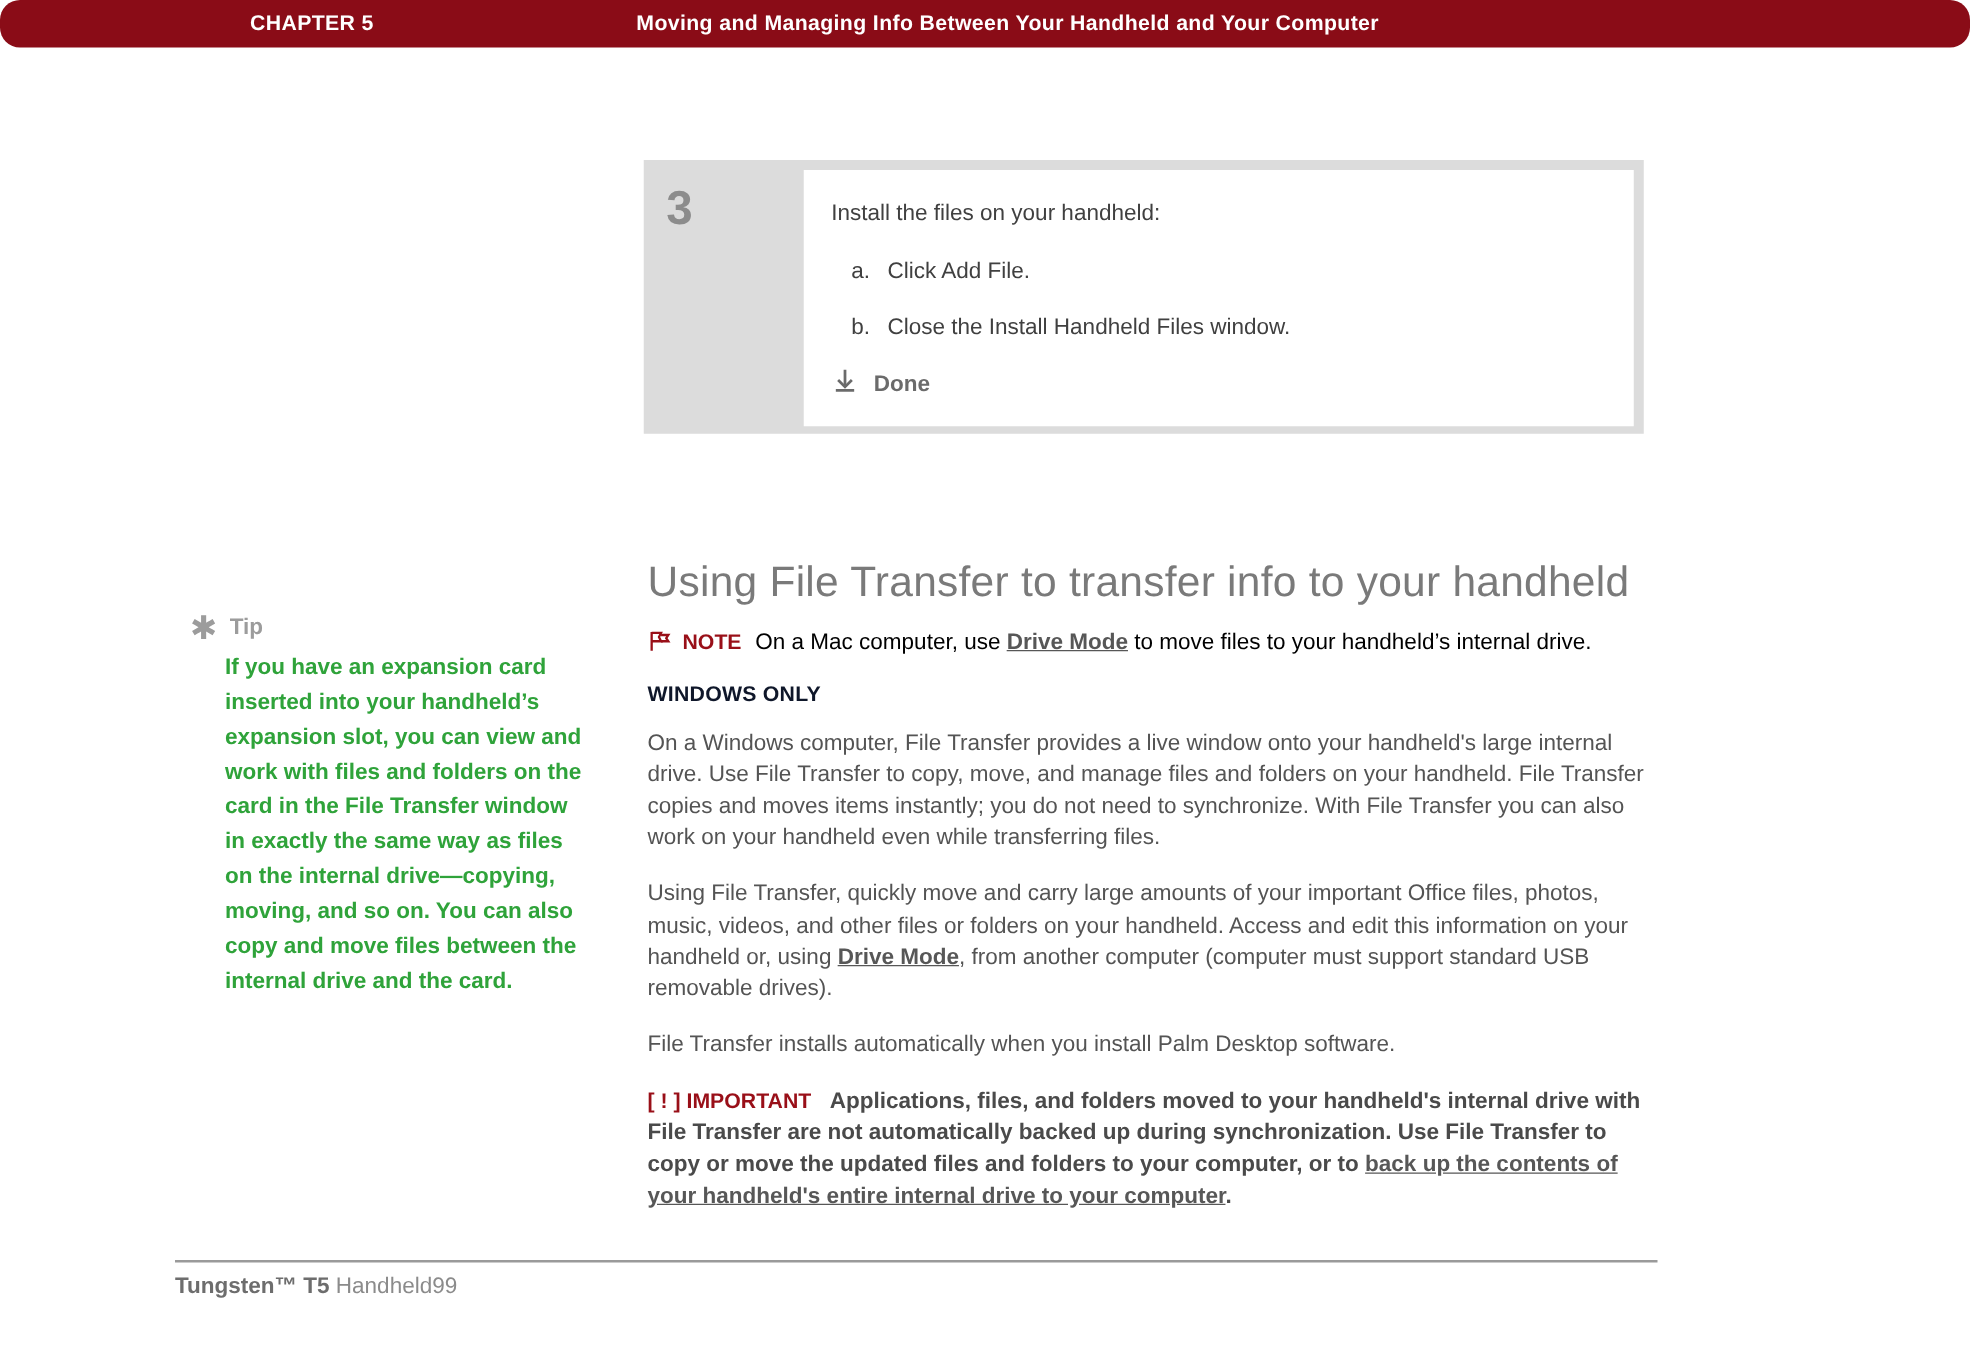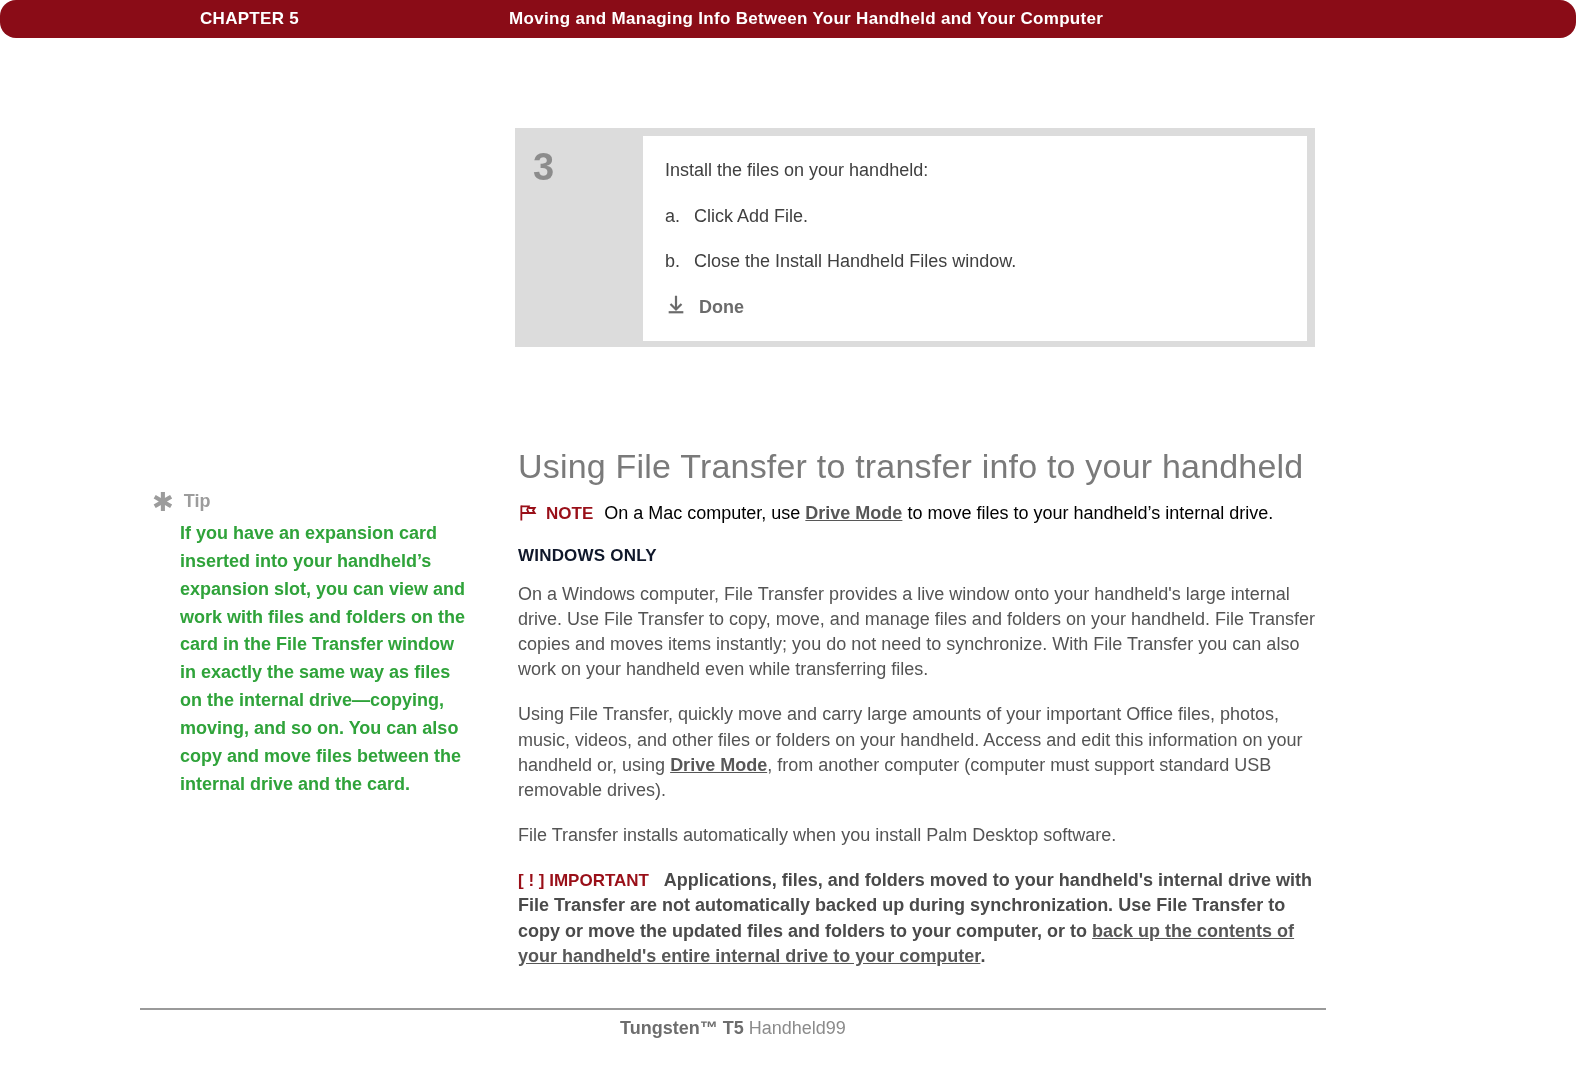--- a/index.html
+++ b/index.html
@@ -55,21 +55,21 @@
   .step-body {
     flex: 1;
     background: #ffffff;
     margin: 8px 8px 0 0;
     padding: 22px 28px 20px 22px;
     font-size: 18px;
     line-height: 1.35;
     color: #404040;
   }
   .step-body .lead { margin: 0 0 22px 0; }
-  .sublist { margin: 0; padding: 0; list-style: none; }
+  .sublist { margin: 16px; padding: 0; list-style: none; }
   .sublist li { margin: 0 0 20px 0; }
   .sublist .letter { display: inline-block; width: 24px; }
   .sublist .sync { font-weight: 700; text-decoration: underline; }
 
   .done-row { display: flex; align-items: center; gap: 12px; margin-top: 4px; }
   .done-row svg { width: 22px; height: 22px; }
   .done-row .done { font-weight: 700; color: #6b6b6b; font-size: 18px; }
 
   
   .tip {
@@ -126,21 +126,21 @@
     top: 1008px;
     height: 0;
     border-top: 2px solid #9a9a9a;
   }
   .footer {
     position: absolute;
     left: 140px;
     right: 250px;
     top: 1018px;
     display: flex;
-    justify-content: center;
+    justify-content: flex-start;
     color: #8b8b8b;
     font-size: 18px;
   }
   .footer .prod b { color: #6d6d6d; }
 </style>
 </head>
 <body>
 
 <div class="banner">
   <span class="chapter">CHAPTER 5</span>

